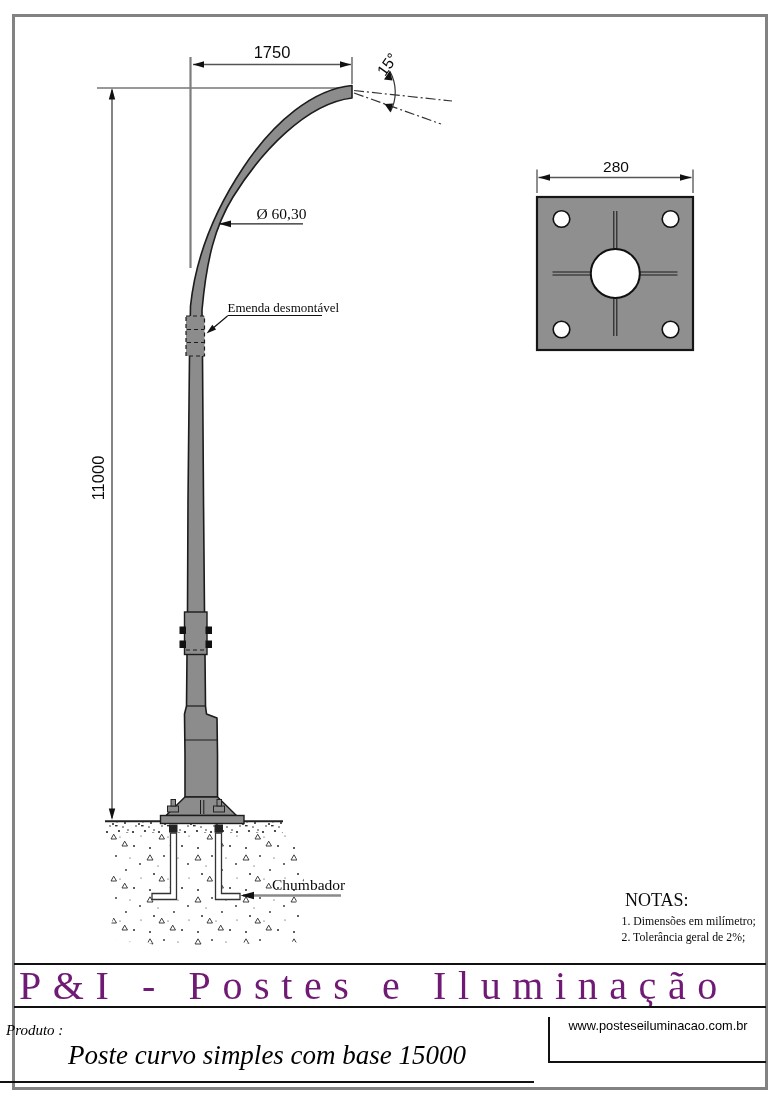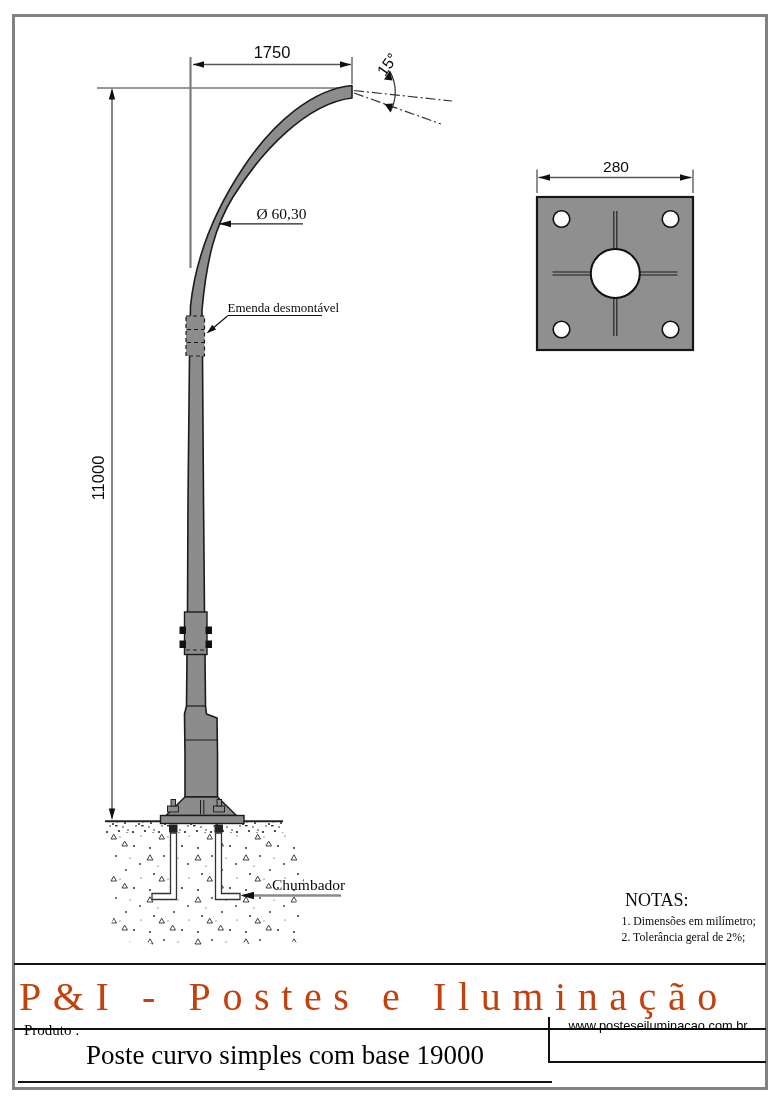--- a/index.html
+++ b/index.html
@@ -7,26 +7,26 @@
        font-family:"Liberation Serif","DejaVu Serif",serif;}
   .frame{position:absolute;left:12px;top:14px;width:756px;height:1076px;
          border:3px solid #828282;box-sizing:border-box;}
   svg text{fill:#0a0a0a;}
   .dimtxt{font-family:"Liberation Sans","DejaVu Sans",sans-serif;font-size:16.5px;}
   .dimtxt-s{font-family:"Liberation Sans","DejaVu Sans",sans-serif;font-size:15.5px;}
   .lbl{font-family:"Liberation Serif","DejaVu Serif",serif;font-size:15.5px;}
   .lbl-sm{font-family:"Liberation Serif","DejaVu Serif",serif;font-size:13px;}
   .notes-h{font-family:"Liberation Serif","DejaVu Serif",serif;font-size:18px;}
   .notes-i{font-family:"Liberation Serif","DejaVu Serif",serif;font-size:11.8px;}
-  .band-title{position:absolute;left:14px;top:963px;width:752px;height:67px;
+  .band-title{position:absolute;left:14px;top:963px;width:752px;height:45px;
       border-top:2.5px solid #111;border-bottom:2.5px solid #111;box-sizing:border-box;
       display:flex;align-items:center;overflow:hidden;white-space:nowrap;
-      font-size:40px;letter-spacing:0.29em;padding-left:5px;color:#c2410c;}
-  .band-product{position:absolute;left:18px;top:1017px;width:534px;height:66px;
-      border-bottom:2px solid #111;box-sizing:border-box;}
+      font-size:40px;letter-spacing:0.29em;padding-left:5px;color:#701a75;}
+  .band-product{position:absolute;left:0;top:1017px;width:534px;height:66px;
+      border-bottom:2px solid #111;box-sizing:border-box;font-style:italic;}
   .product-label{font-size:15px;padding:5px 0 0 6px;}
   .product-name{font-size:27px;text-align:center;margin-top:1px;}
   .band-contact{position:absolute;left:548px;top:1017px;width:218px;height:46px;
       border-left:2px solid #111;border-bottom:2px solid #111;box-sizing:border-box;
       display:flex;flex-direction:row;justify-content:center;text-align:center;
       font-family:"Liberation Sans","DejaVu Sans",sans-serif;font-size:12.8px;line-height:1.45;}
 </style>
 </head>
 <body>
 
@@ -186,18 +186,18 @@
     <text class="notes-i" x="621.5" y="941">2. Tolerância geral de 2%;</text>
   </g>
 </svg>
 
 <div class="band-title">
   <span>P&amp;I - Postes e Iluminação</span>
 </div>
 
 <div class="band-product">
   <div class="product-label">Produto :</div>
-  <div class="product-name">Poste curvo simples com base 19000</div>
+  <div class="product-name">Poste curvo simples com base 15000</div>
 </div>
 
 <div class="band-contact">
   <div>www.posteseiluminacao.com.br</div>
 </div>
 
 </body></html>

